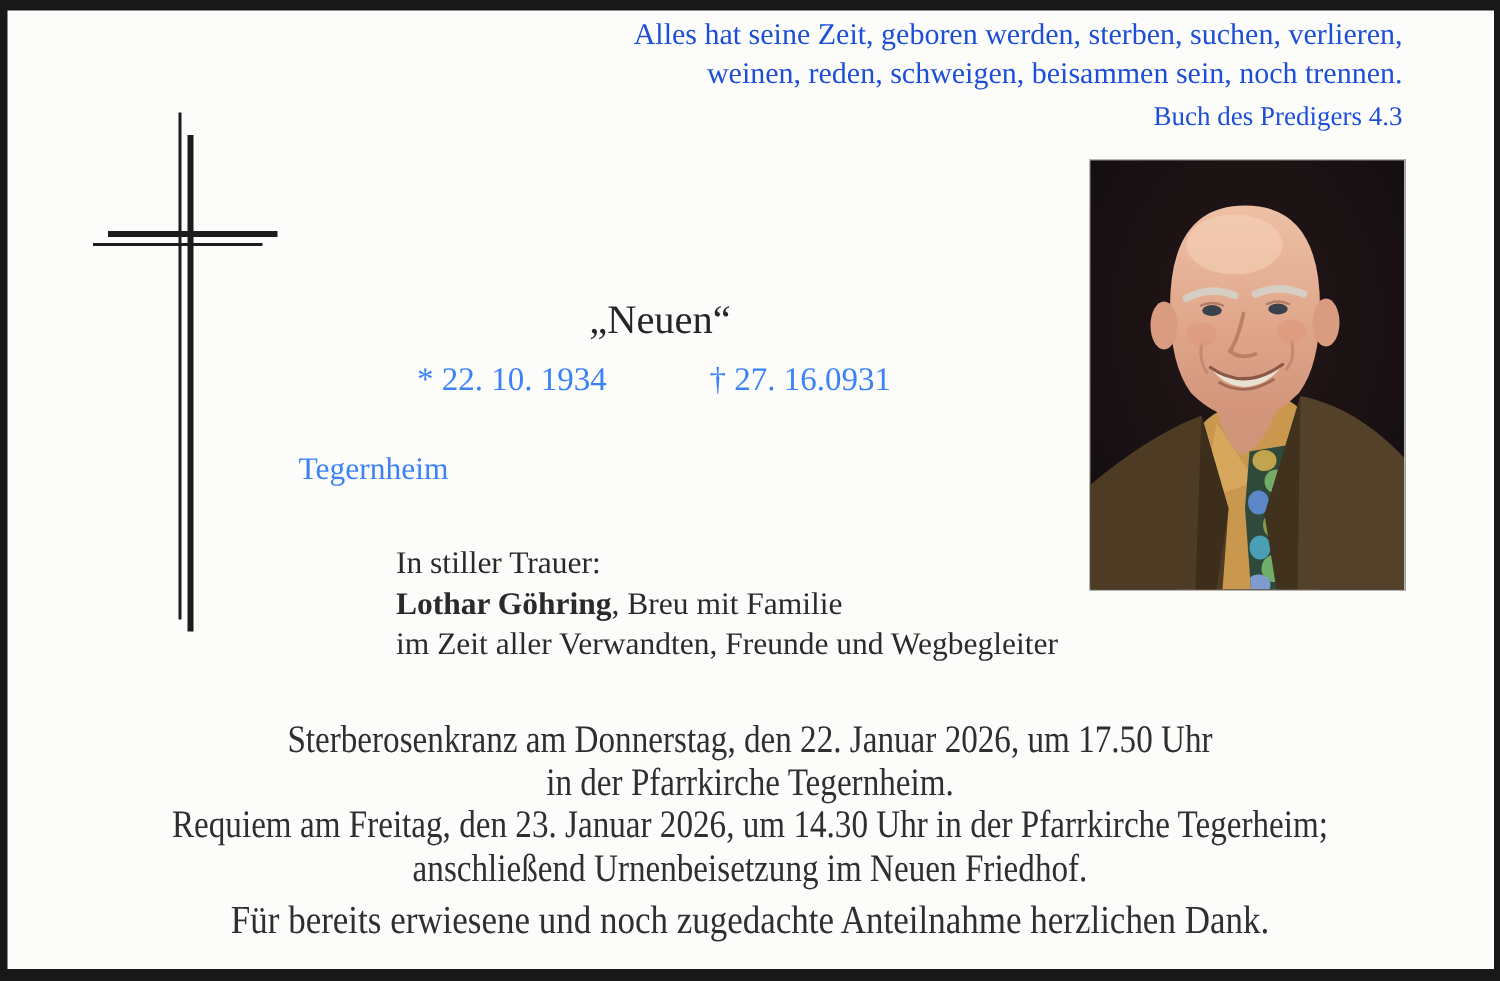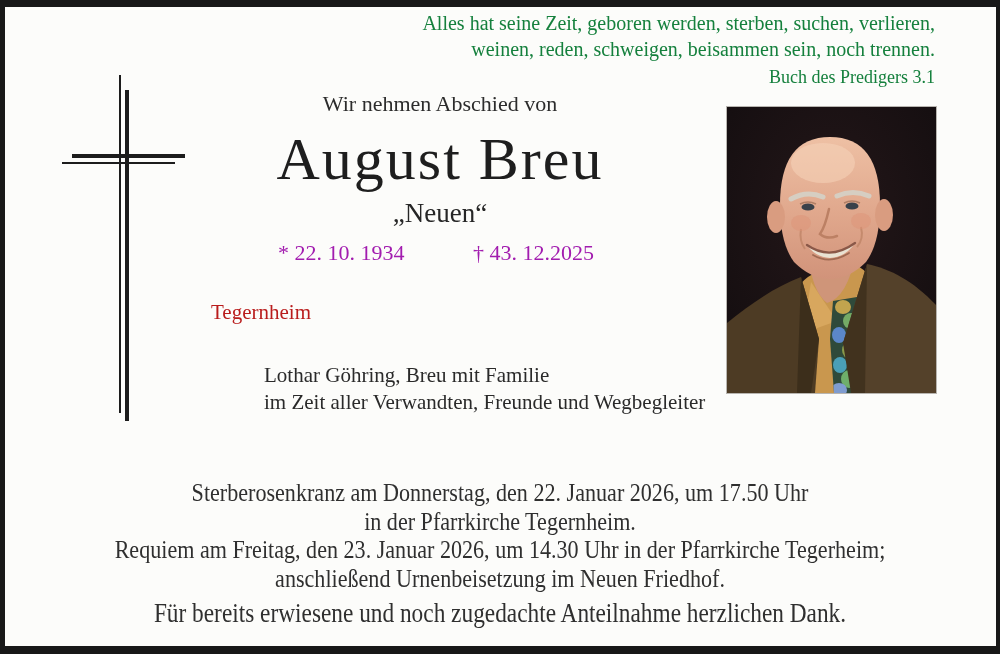--- a/index.html
+++ b/index.html
@@ -21,37 +21,37 @@
 
   
   .cross-line{position:absolute;background:#1c1c1c;}
   .cv-thin{left:119px;top:75px;width:2px;height:338px;}
   .cv-thick{left:125px;top:90px;width:4px;height:331px;}
   .ch-thick{left:72px;top:154px;width:113px;height:4px;}
   .ch-thin{left:62px;top:162px;width:113px;height:2px;}
 
   .quote{
     right:65px;top:10px;width:700px;
-    text-align:right;font-size:20px;line-height:26px;color:#15803d;
+    text-align:right;font-size:20px;line-height:26px;color:#1d4ed8;
   }
   .quote-source{font-size:18px;margin-top:2px;}
 
   .center-col{left:60px;width:760px;text-align:center;}
   .farewell{top:91px;font-size:22px;color:#2c2c2c;}
   .deceased-name{top:127px;font-size:60px;line-height:64px;letter-spacing:2px;color:#1e1e1e;}
   .nickname{top:198px;font-size:27px;color:#262626;}
 
-  .date{top:240px;font-size:22px;line-height:26px;color:#a21caf;white-space:nowrap;}
+  .date{top:240px;font-size:22px;line-height:26px;color:#3b82f6;white-space:nowrap;}
   .birth{left:278px;}
   .death{left:473px;}
 
-  .town{left:199px;top:300px;font-size:21px;color:#b91c1c;margin-left:12px;}
+  .town{left:199px;top:300px;font-size:21px;color:#3b82f6;}
 
   .mourning{left:264px;top:362px;font-size:21px;line-height:27px;color:#2a2a2a;}
-  .mourner-name{font-weight:normal;}
+  .mourner-name{font-weight:bold;}
 
   .services{
     left:0;top:479px;width:1000px;text-align:center;
     font-size:26px;line-height:28.5px;color:#2f2f2f;
     transform:scaleX(0.85);
   }
   .thanks{
     left:0;top:598px;width:1000px;text-align:center;
     font-size:26.5px;line-height:30px;color:#2f2f2f;
     transform:scaleX(0.88);
@@ -76,33 +76,32 @@
   <div>
     <div class="cross-line cv-thin"></div>
     <div class="cross-line cv-thick"></div>
     <div class="cross-line ch-thick"></div>
     <div class="cross-line ch-thin"></div>
   </div>
 
   <div class="abs quote">
     <div>Alles hat seine Zeit, geboren werden, sterben, suchen, verlieren,</div>
     <div>weinen, reden, schweigen, beisammen sein, noch trennen.</div>
-    <div class="quote-source">Buch des Predigers 3.1</div>
+    <div class="quote-source">Buch des Predigers 4.3</div>
   </div>
 
-  <div class="abs center-col farewell">Wir nehmen Abschied von</div>
-  <div class="abs center-col deceased-name">August Breu</div>
   <div class="abs center-col nickname">„Neuen“</div>
 
   <div class="abs date birth">* 22. 10. 1934</div>
-  <div class="abs date death">† 43. 12.2025</div>
+  <div class="abs date death">† 27. 16.0931</div>
 
   <div class="abs town">Tegernheim</div>
 
   <div class="abs mourning">
+    <div>In stiller Trauer:</div>
     <div><span class="mourner-name">Lothar Göhring</span><span>, Breu mit Familie</span></div>
     <div>im Zeit aller Verwandten, Freunde und Wegbegleiter</div>
   </div>
 
   <div class="abs photo">
     <svg viewBox="0 0 209 286" xmlns="http://www.w3.org/2000/svg">
       <defs>
         <radialGradient id="pbg" cx="50%" cy="38%" r="85%">
           <stop offset="0%" stop-color="#241719"></stop>
           <stop offset="70%" stop-color="#160f11"></stop>

